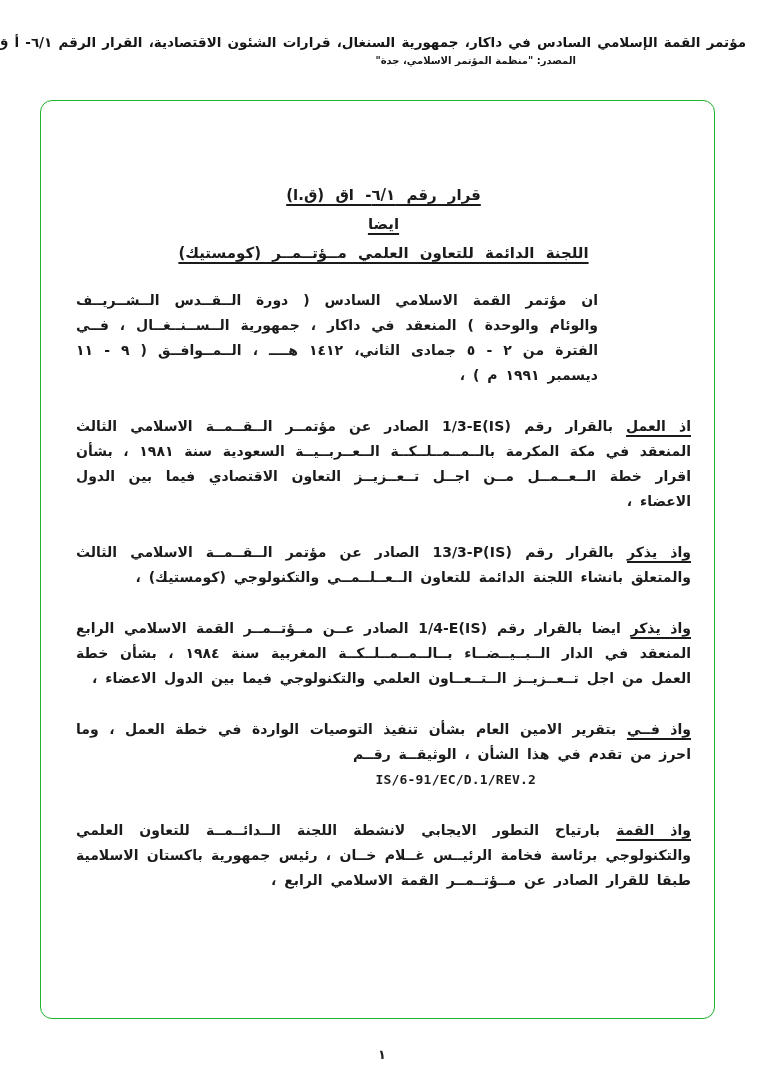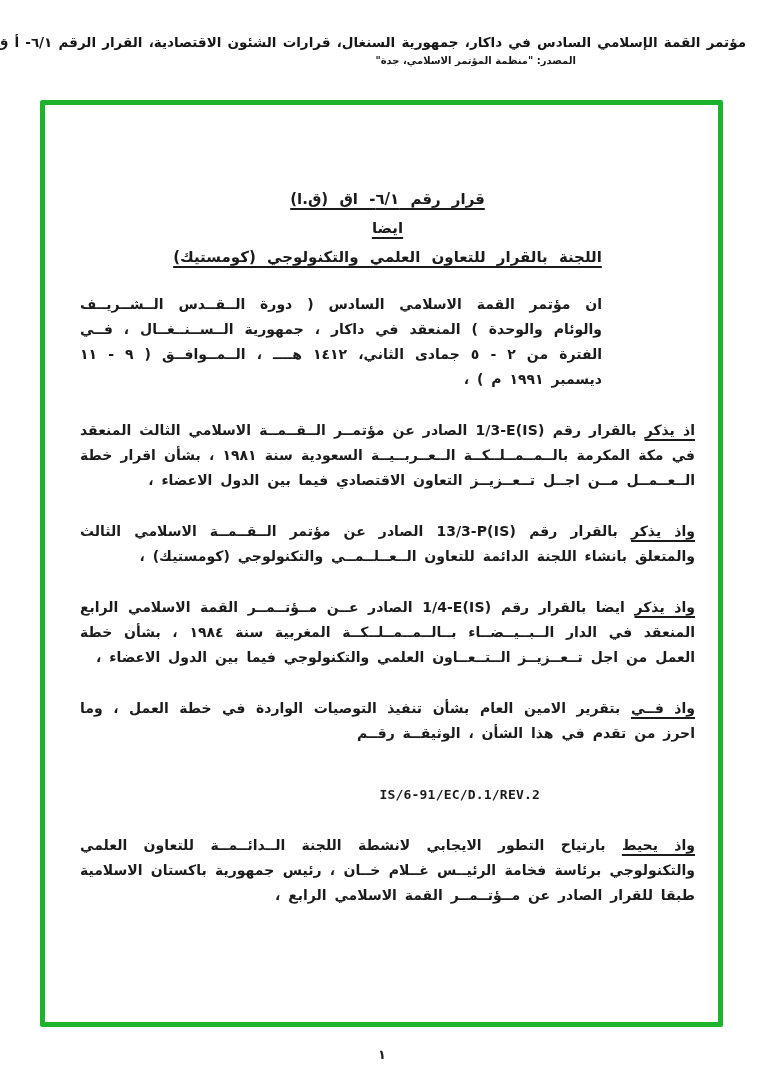--- a/index.html
+++ b/index.html
@@ -38,22 +38,22 @@
     font-size: 10px;
     font-weight: 700;
   }
   
   .doc-frame {
     position: absolute;
     left: 40px;
     top: 100px;
     width: 673px;
     height: 917px;
-    border: 5px solid #15803d;
-    border-radius: 2px;
+    border: 1px solid #15803d;
+    border-radius: 12px;
     background: #ffffff;
   }
   .doc-content {
     position: absolute;
     inset: 0;
     padding: 80px 23px 0 35px;
     direction: rtl;
     font-weight: 700;
     color: #1b1b1b;
   }
@@ -88,21 +88,20 @@
     text-decoration-thickness: 1.5px;
   }
   .doc-number {
     direction: ltr;
     text-align: right;
     margin-right: 155px;
     font-family: "DejaVu Sans Mono", monospace;
     font-size: 13px;
     font-weight: 700;
     line-height: 25px;
-    margin-top: 36px;
   }
   .page-number {
     position: absolute;
     left: 0;
     right: 0;
     bottom: 20px;
     text-align: center;
     font-size: 13px;
     font-weight: 700;
     color: #222;
@@ -117,50 +116,50 @@
     <div class="citation">مؤتمر القمة الإسلامي السادس في داكار، جمهورية السنغال، قرارات الشئون الاقتصادية، القرار الرقم ٦/١- أ ق (ق أ)</div>
     <div class="source">المصدر: "منظمة المؤتمر الاسلامي، جدة"</div>
   </div>
 
   <div class="doc-frame" style="border-color: rgb(29, 179, 45);">
     <div class="doc-content">
 
       <div class="title-block">
         <div><span class="title-line">قرار رقم ٦/١- اق (ق.ا)</span></div>
         <div><span class="title-line">ايضا</span></div>
-        <div><span class="title-line">اللجنة بالقرار للتعاون العلمي والتكنولوجي (كومستيك)</span></div>
+        <div><span class="title-line">اللجنة الدائمة للتعاون العلمي مــؤتــمــر (كومستيك)</span></div>
       </div>
 
       <div class="para first">
         <span>ان مؤتمر القمة الاسلامي السادس ( دورة الــقــدس الــشــريــف والوئام والوحدة ) المنعقد في داكار ، جمهورية الــســنــغــال ، فــي الفترة من ٢ - ٥ جمادى الثاني، ١٤١٢ هــــ ، الــمــوافــق ( ٩ - ١١ ديسمبر ١٩٩١ م ) ،</span>
       </div>
 
       <div class="para">
-        <span class="lead">اذ يذكر</span>
+        <span class="lead">اذ العمل</span>
         <span>بالقرار رقم ‪1/3-E(IS)‬ الصادر عن مؤتمــر الــقــمــة الاسلامي الثالث المنعقد في مكة المكرمة بالــمــمــلــكــة الــعــربــيــة السعودية سنة ١٩٨١ ، بشأن اقرار خطة الــعــمــل مــن اجــل تــعــزيــز التعاون الاقتصادي فيما بين الدول الاعضاء ،</span>
       </div>
 
       <div class="para">
         <span class="lead">واذ يذكر</span>
         <span>بالقرار رقم ‪13/3-P(IS)‬ الصادر عن مؤتمر الــقــمــة الاسلامي الثالث والمتعلق بانشاء اللجنة الدائمة للتعاون الــعــلــمــي والتكنولوجي (كومستيك) ،</span>
       </div>
 
       <div class="para">
         <span class="lead">واذ يذكر</span>
         <span>ايضا بالقرار رقم ‪1/4-E(IS)‬ الصادر عــن مــؤتــمــر القمة الاسلامي الرابع المنعقد في الدار الــبــيــضــاء بــالــمــمــلــكــة المغربية سنة ١٩٨٤ ، بشأن خطة العمل من اجل تــعــزيــز الــتــعــاون العلمي والتكنولوجي فيما بين الدول الاعضاء ،</span>
       </div>
 
       <div class="para">
         <span class="lead">واذ فــي</span>
         <span>بتقرير الامين العام بشأن تنفيذ التوصيات الواردة في خطة العمل ، وما احرز من تقدم في هذا الشأن ، الوثيقــة رقــم</span>
         <div class="doc-number">IS/6-91/EC/D.1/REV.2</div>
       </div>
 
       <div class="para">
-        <span class="lead">واذ يحيط</span>
+        <span class="lead">واذ القمة</span>
         <span>بارتياح التطور الايجابي لانشطة اللجنة الــدائــمــة للتعاون العلمي والتكنولوجي برئاسة فخامة الرئيــس غــلام خــان ، رئيس جمهورية باكستان الاسلامية طبقا للقرار الصادر عن مــؤتــمــر القمة الاسلامي الرابع ،</span>
       </div>
 
     </div>
   </div>
 
   <div class="page-number">١</div>
 
 </div>
 

